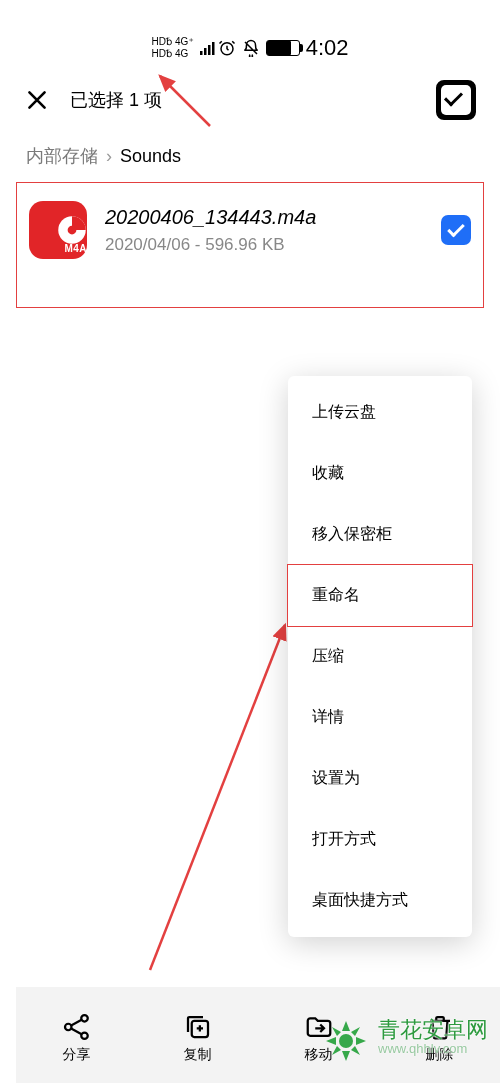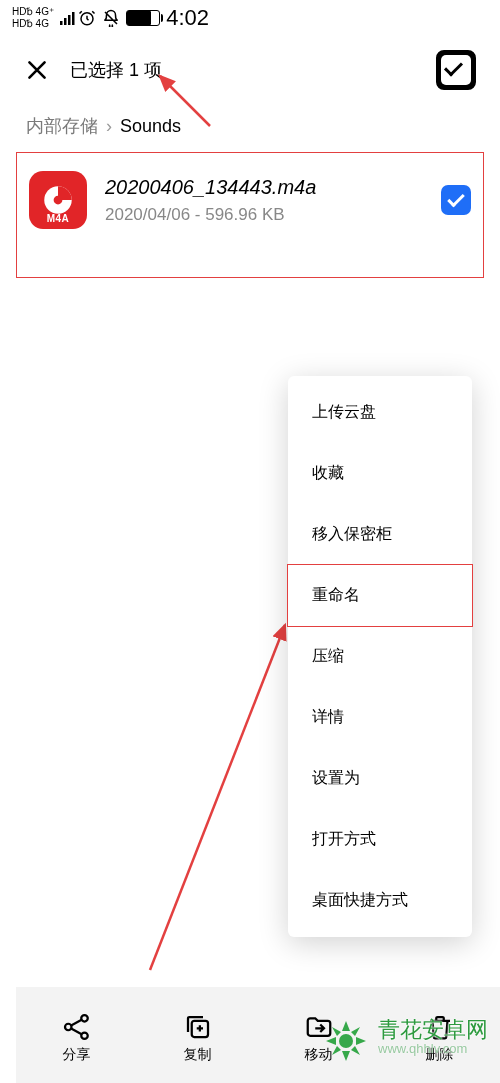--- a/index.html
+++ b/index.html
@@ -11,26 +11,27 @@
     background: #fff;
     color: #000;
     overflow: hidden;
     position: relative;
   }
 
   
   .status-bar {
     height: 36px;
     display: flex;
-    justify-content: flex-start;
+    justify-content: center;
     align-items: center;
     padding: 0 12px;
     font-size: 13px;
     font-weight: 500;
     color: #000;
+    margin-top: 30px;
   }
   .status-left, .status-right {
     display: flex;
     align-items: center;
     gap: 6px;
   }
   .sb-stack {
     display: flex;
     flex-direction: column;
     line-height: 1;
@@ -126,21 +127,21 @@
     gap: 18px;
   }
   .file-icon {
     width: 58px;
     height: 58px;
     border-radius: 14px;
     background: #e12528;
     position: relative;
     display: flex;
     align-items: center;
-    justify-content: center;
+    justify-content: flex-end;
   }
   .file-icon svg { display:block; }
   .file-icon .ext {
     position: absolute;
     bottom: 5px;
     font-size: 10px;
     color: #fff;
     font-weight: 600;
     letter-spacing: .5px;
   }

